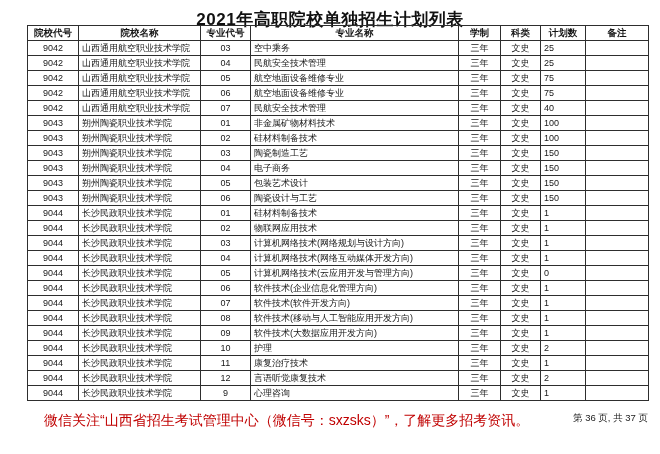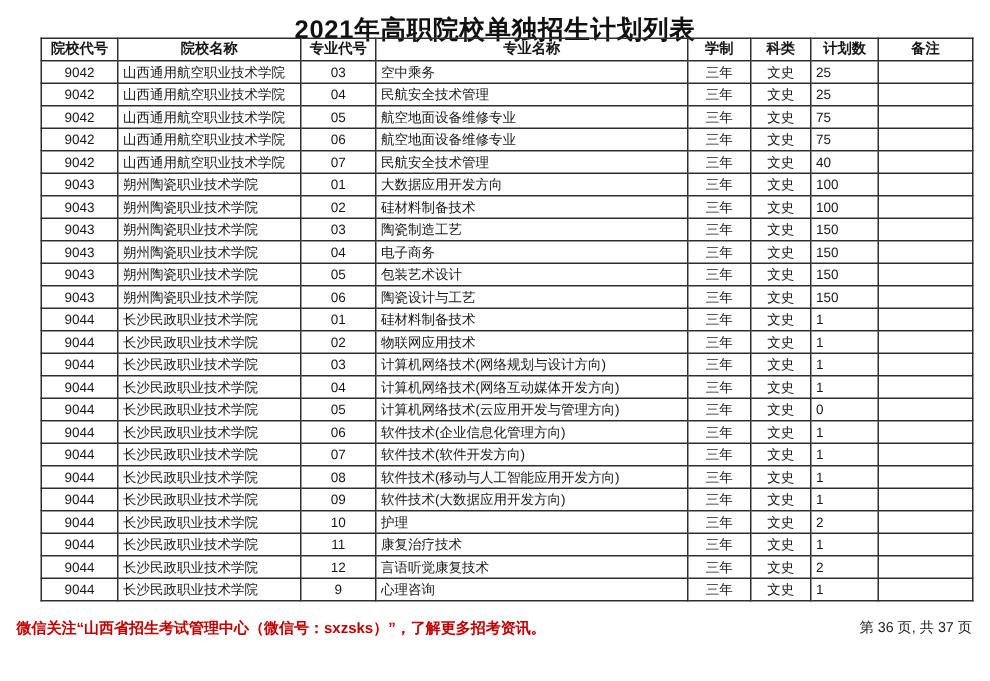--- a/index.html
+++ b/index.html
@@ -53,24 +53,24 @@
   table.plan-table th {
     font-weight: bold;
     text-align: center;
     font-size: 9.5px;
   }
   td.a-c { text-align: center; }
   td.a-l { text-align: left; }
   td.a-r { text-align: left; padding-right: 5px; }
   .footer-notice {
     position: absolute;
-    left: 11px;
+    left: 44px;
     top: 412px;
-    font-size: 10px;
-    font-weight: bold;
+    font-size: 14px;
+    font-weight: normal;
     white-space: nowrap;
   }
   .footer-page {
     position: absolute;
     right: 12px;
     top: 412px;
     font-size: 9.5px;
     color: #222;
     white-space: nowrap;
   }
@@ -151,21 +151,21 @@
         <td class="a-l">民航安全技术管理</td>
         <td class="a-c">三年</td>
         <td class="a-c">文史</td>
         <td class="a-r">40</td>
         <td class="a-l"></td>
       </tr>
       <tr>
         <td class="a-c">9043</td>
         <td class="a-l">朔州陶瓷职业技术学院</td>
         <td class="a-c">01</td>
-        <td class="a-l">大数据应用开发方向</td>
+        <td class="a-l">非金属矿物材料技术</td>
         <td class="a-c">三年</td>
         <td class="a-c">文史</td>
         <td class="a-r">100</td>
         <td class="a-l"></td>
       </tr>
       <tr>
         <td class="a-c">9043</td>
         <td class="a-l">朔州陶瓷职业技术学院</td>
         <td class="a-c">02</td>
         <td class="a-l">硅材料制备技术</td>

